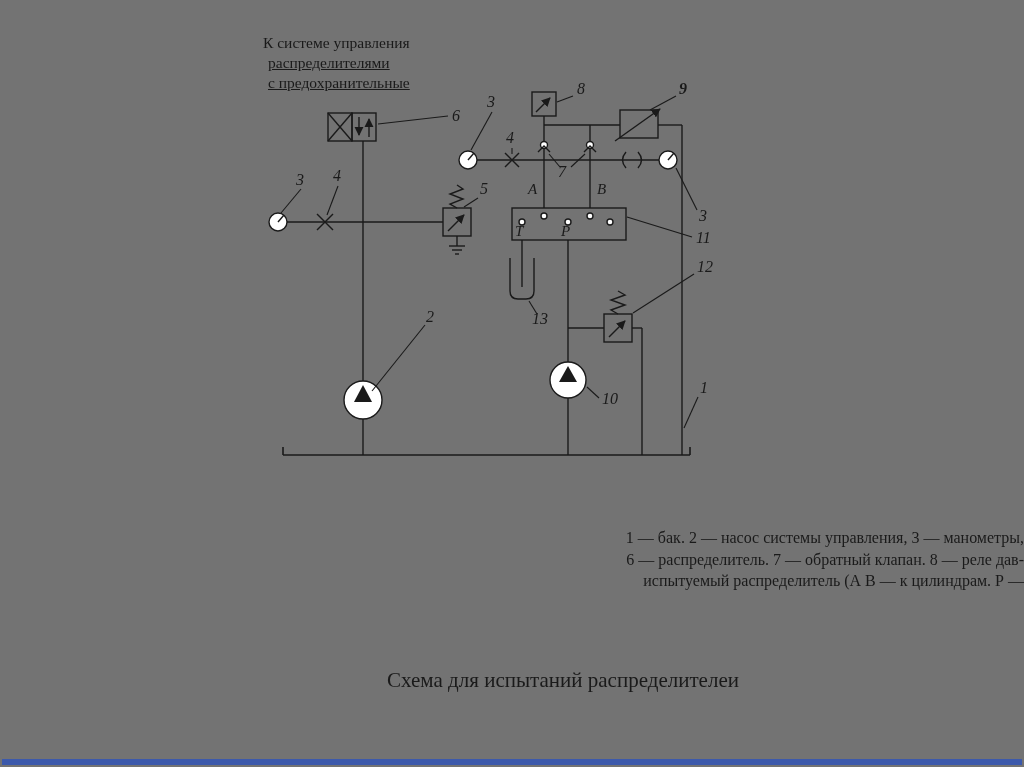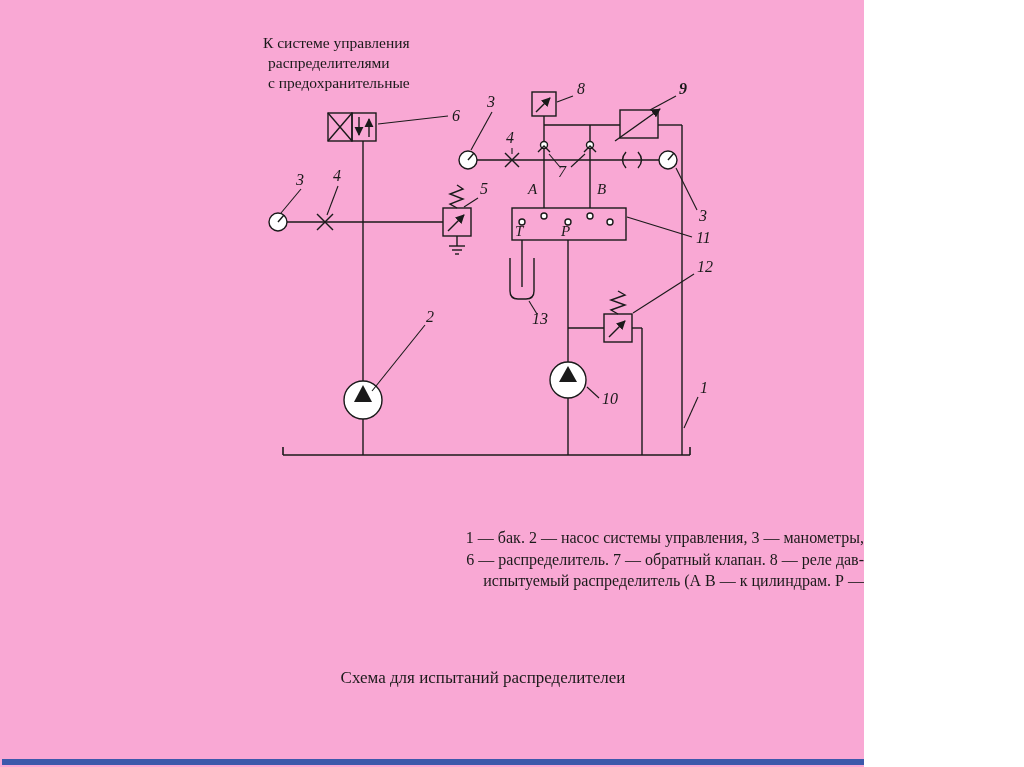--- a/index.html
+++ b/index.html
@@ -1,24 +1,24 @@
 <!DOCTYPE html>
 <html><head>
 <meta charset="utf-8">
 <style>
   * { margin:0; padding:0; box-sizing:border-box; }
   html,body { width:1024px; height:767px; background:#ffffff; }
   body { font-family:"Liberation Serif","DejaVu Serif",serif; color:#1a1a1a; }
-  .page { position:relative; width:864px; height:767px; background:#f9a8d4; overflow:hidden; }
+  .page { position:relative; width:1024px; height:767px; background:#737373; overflow:hidden; }
   .schematic { position:absolute; left:0; top:0; width:1024px; height:767px; }
   .header-note { position:absolute; left:263px; top:33px; font-size:15.5px; line-height:20px; }
-  .header-note .indent { padding-left:5px; }
+  .header-note .indent { padding-left:5px;text-decoration:underline; }
   .caption { position:absolute; left:0; top:527px; width:100%; text-align:right;
              font-size:16px; line-height:21.5px; }
-  .caption-title { position:absolute; left:0; top:668px; width:100%; text-align:center; font-size:17px; }
+  .caption-title { position:absolute; left:0; top:668px; width:100%; text-align:center; font-size:21px; }
   .caption-title span { position:relative; left:51px; }
   .footer-bar { position:absolute; left:2px; top:759px; width:1020px; height:6px; background:#3c59ab; }
   svg text { font-family:"Liberation Serif","DejaVu Serif",serif; font-style:italic;
              font-size:16px; fill:#1a1a1a; stroke:none; }
   svg text.port { font-size:15px; }
   svg text.bold { font-weight:bold; }
 </style>
 </head>
 <body>
 

